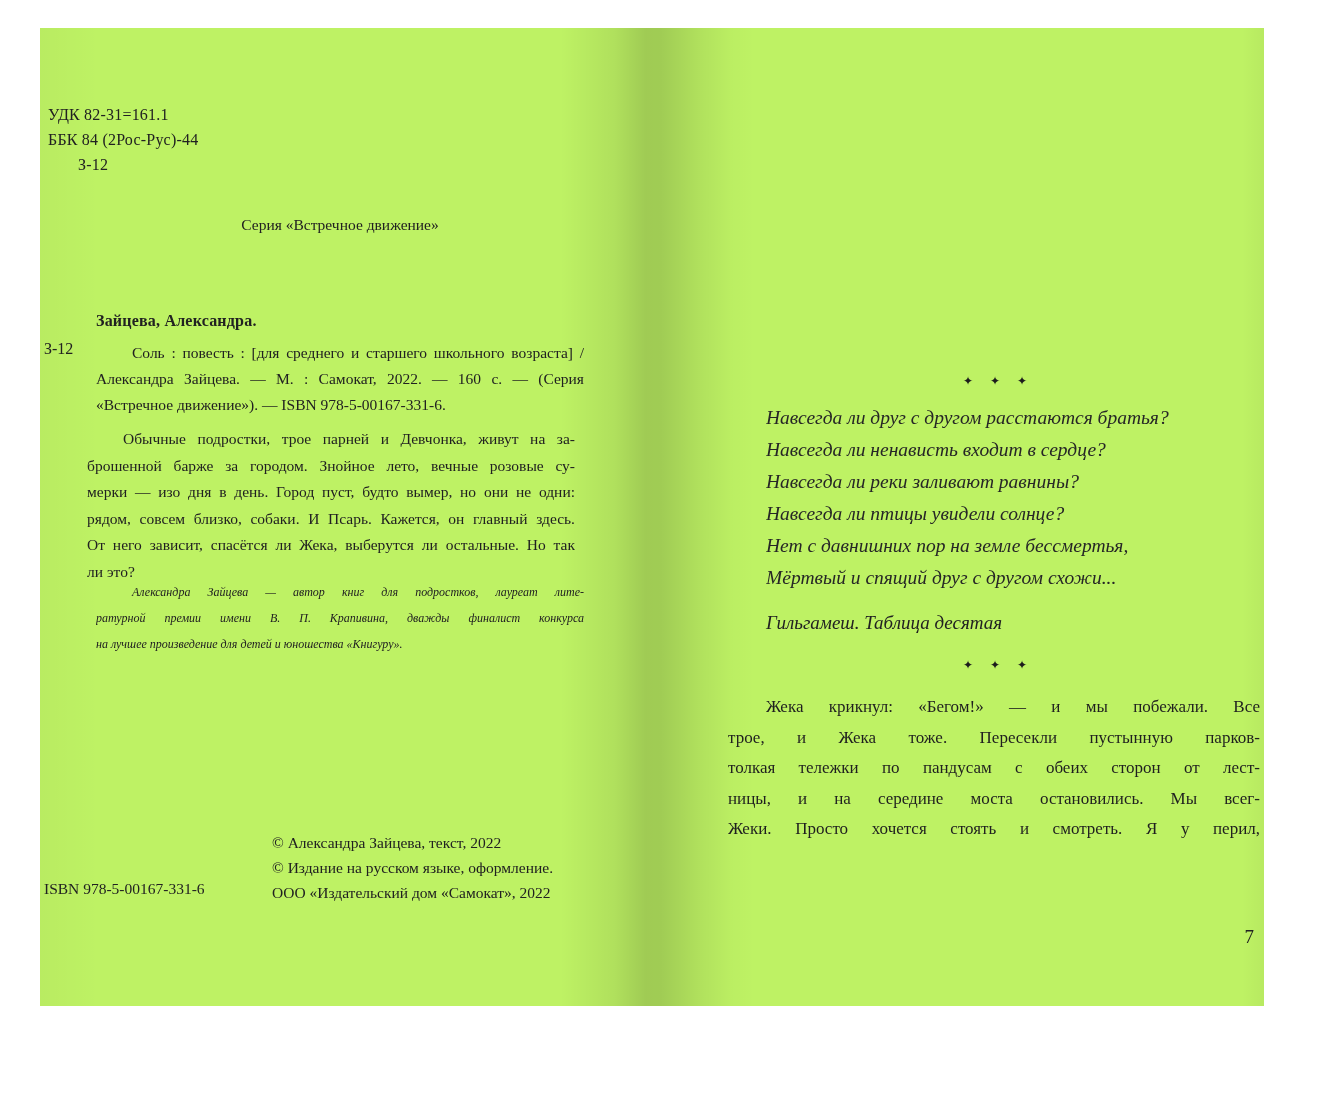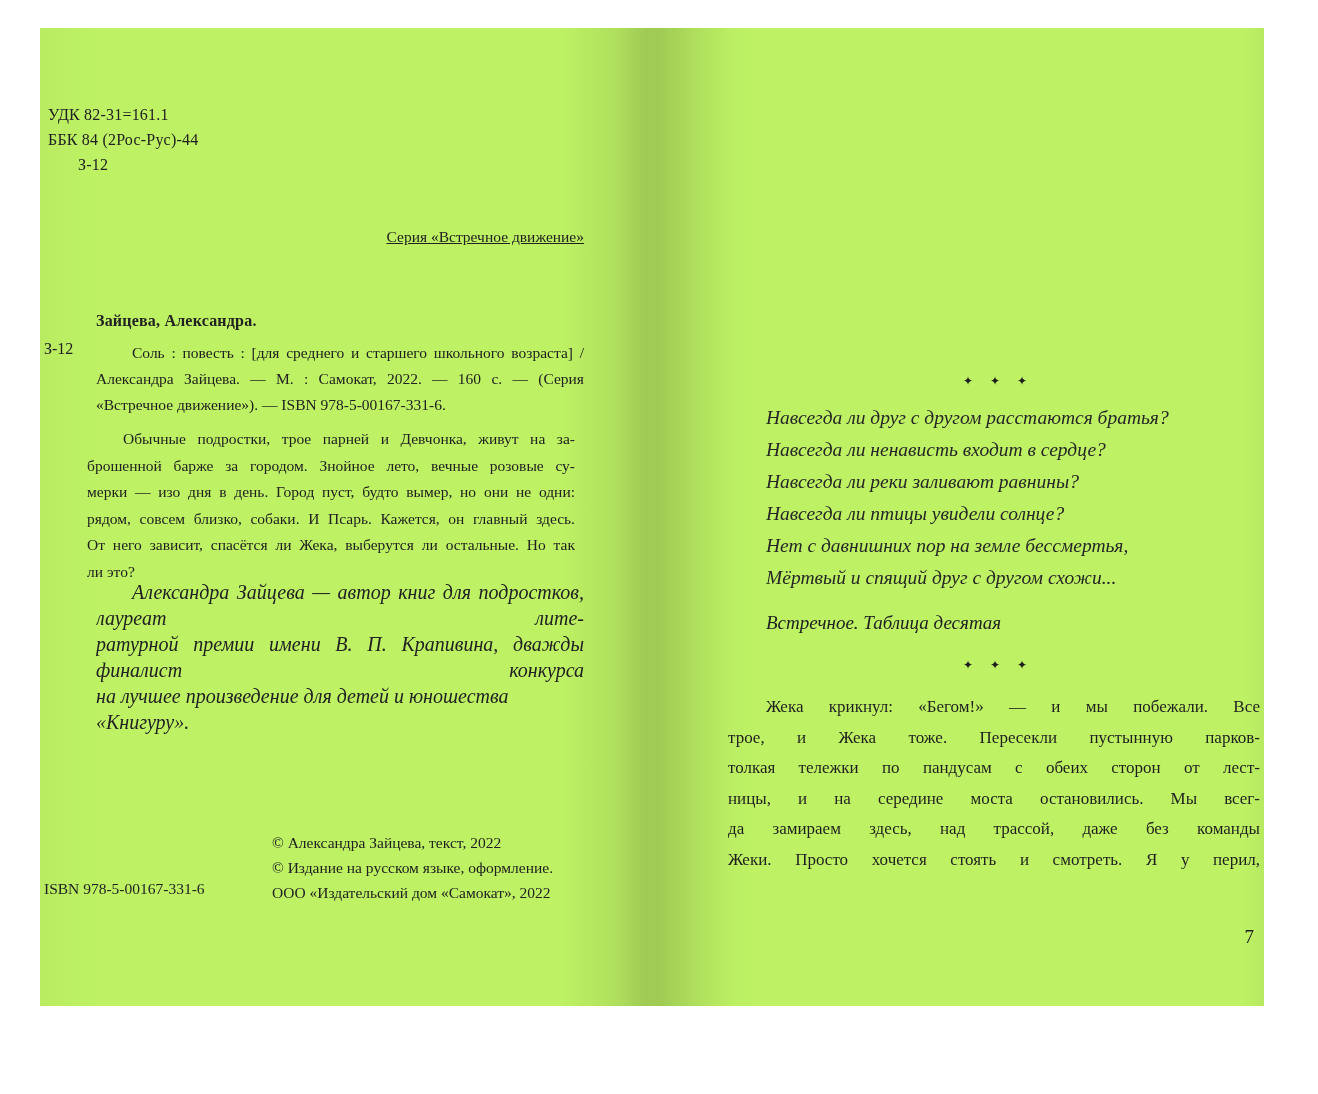--- a/index.html
+++ b/index.html
@@ -58,25 +58,24 @@
 
   
   .udk-block {
     left: 8px; top: 74px;
     font-size: 16px; line-height: 25px;
     letter-spacing: 0.2px;
   }
   .udk-block .shifted { padding-left: 30px; }
 
   .series-line {
-    left: 56px; top: 200px;
-    width: 488px;
-    text-align: right;
+    left: 56px; top: 188px;
+    width: 488px;
+    text-align: center;
     font-size: 15.5px;
-    text-decoration: underline;
   }
   .author-heading {
     left: 56px; top: 284px;
     font-weight: bold;
     font-size: 16px;
     letter-spacing: 0.2px;
   }
   .margin-code {
     left: 4px; top: 312px;
     font-size: 16px;
@@ -88,21 +87,21 @@
   }
   .annotation-block {
     left: 47px; top: 398px;
     width: 488px;
     font-size: 15.5px; line-height: 26.5px;
   }
   .bio-block {
     left: 56px; top: 551px;
     width: 488px;
     font-style: italic;
-    font-size: 20px; line-height: 26px;
+    font-size: 12px; line-height: 26px;
   }
   .copyright-block {
     left: 232px; top: 802px;
     font-size: 15.5px; line-height: 25px;
   }
   .isbn-line {
     left: 4px; top: 852px;
     font-size: 15.5px;
   }
 
@@ -196,27 +195,26 @@
 
   <div class="abs poem-block">
     <div class="line">Навсегда ли друг с другом расстаются братья?</div>
     <div class="line">Навсегда ли ненависть входит в сердце?</div>
     <div class="line">Навсегда ли реки заливают равнины?</div>
     <div class="line">Навсегда ли птицы увидели солнце?</div>
     <div class="line">Нет с давнишних пор на земле бессмертья,</div>
     <div class="line">Мёртвый и спящий друг с другом схожи...</div>
   </div>
 
-  <div class="abs poem-source">Встречное. Таблица десятая</div>
+  <div class="abs poem-source">Гильгамеш. Таблица десятая</div>
 
   <div class="abs separator separator-mid">✦ ✦ ✦</div>
 
   <div class="abs body-block">
     <div class="line just indent">Жека крикнул: «Бегом!» — и мы побежали. Все</div>
     <div class="line just">трое, и Жека тоже. Пересекли пустынную парков-</div>
     <div class="line just">толкая тележки по пандусам с обеих сторон от лест-</div>
     <div class="line just">ницы, и на середине моста остановились. Мы всег-</div>
-    <div class="line just">да замираем здесь, над трассой, даже без команды</div>
     <div class="line just">Жеки. Просто хочется стоять и смотреть. Я у перил,</div>
   </div>
 
   <div class="abs page-number">7</div>
 </div>
 
 </body></html>

